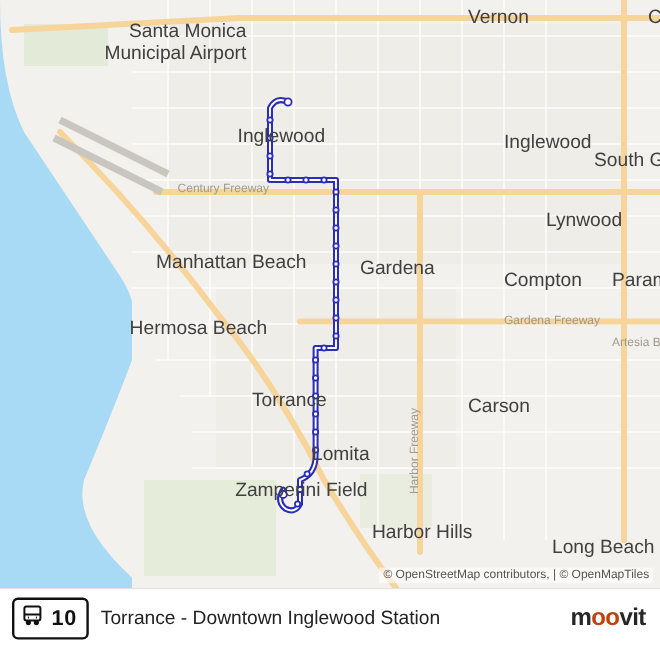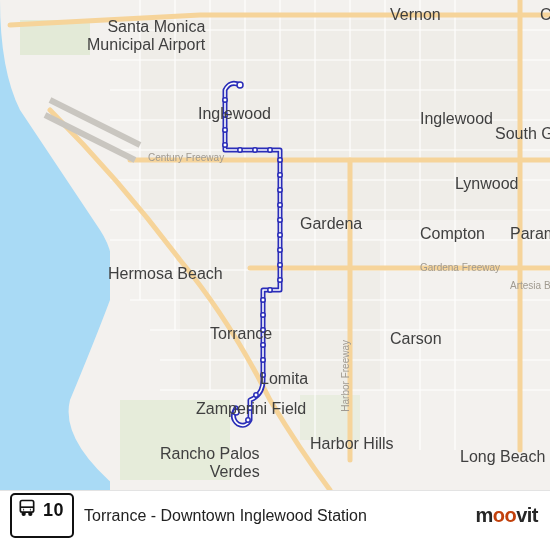--- a/index.html
+++ b/index.html
@@ -5,21 +5,21 @@
   * { box-sizing: border-box; margin: 0; padding: 0; }
   html, body { width: 550px; height: 540px; font-family: -apple-system, BlinkMacSystemFont, "Segoe UI", Arial, sans-serif; }
   .frame { width: 550px; height: 540px; position: relative; background: #fff; }
   .map { position: absolute; left: 0; top: 0; width: 550px; height: 490px; overflow: hidden; background: #f3f1ee; }
   .map svg { position: absolute; left: 0; top: 0; }
   .city-label { position: absolute; font-size: 16px; color: #404040; text-align: right; line-height: 1.15; white-space: nowrap; pointer-events: none; }
   .road-label { position: absolute; font-size: 10px; color: #a09a90; white-space: nowrap; pointer-events: none; }
   .road-label.vert { writing-mode: vertical-rl; transform: rotate(180deg); }
   .attribution { position: absolute; right: 6px; bottom: 4px; font-size: 10px; color: #555; background: rgba(255,255,255,0.6); padding: 1px 3px; }
   .footer { position: absolute; left: 0; bottom: 0; width: 550px; height: 50px; background: #fff; border-top: 1px solid #e3e3e3; display: flex; align-items: center; padding: 0 12px 0 10px; gap: 10px; }
-  .route-badge { display: flex; align-items: center; gap: 6px; border: 2px solid #111; border-radius: 5px; padding: 3px 8px 14px 5px; }
+  .route-badge { display: flex; align-items: center; gap: 6px; border: 2px solid #111; border-radius: 5px; padding: 3px 8px 3px 5px; }
   .route-badge .num { font-weight: 700; font-size: 18px; color: #111; letter-spacing: 0.5px; }
   .route-name { font-size: 16px; color: #222; flex: 1; white-space: nowrap; overflow: hidden; text-overflow: ellipsis; }
   .brand { font-size: 20px; font-weight: 700; color: #272727; letter-spacing: -0.5px; display: flex; align-items: center; }
   .brand .oo { color: #c2410c; }
 </style>
 </head>
 <body>
 
 <div class="frame">
 
@@ -150,35 +150,36 @@
     </svg>
 
     <div class="city-label" style="left:87px; top:18px;">Santa Monica<br>Municipal Airport</div>
     <div class="city-label" style="left:390px; top:6px;">Vernon</div>
     <div class="city-label" style="left:540px; top:6px;">Comm</div>
     <div class="city-label" style="left:198px; top:105px;">Inglewood</div>
     <div class="city-label" style="left:420px; top:110px;">Inglewood</div>
     <div class="city-label" style="left:495px; top:125px;">South Gate</div>
     <div class="road-label" style="left:148px; top:152px;">Century Freeway</div>
     <div class="city-label" style="left:455px; top:175px;">Lynwood</div>
+    <div class="city-label" style="left:130px; top:210px;">Manhattan Beach</div>
     <div class="city-label" style="left:300px; top:215px;">Gardena</div>
     <div class="city-label" style="left:420px; top:225px;">Compton</div>
     <div class="city-label" style="left:510px; top:225px;">Paramou</div>
     <div class="city-label" style="left:108px; top:265px;">Hermosa Beach</div>
     <div class="road-label" style="left:420px; top:262px;">Gardena Freeway</div>
     <div class="road-label" style="left:510px; top:280px;">Artesia Blvd</div>
     <div class="city-label" style="left:210px; top:325px;">Torrance</div>
     <div class="city-label" style="left:390px; top:330px;">Carson</div>
     <div class="city-label" style="left:260px; top:370px;">Lomita</div>
     <div class="city-label" style="left:196px; top:400px;">Zamperini Field</div>
     <div class="road-label vert" style="left:340px; top:340px;">Harbor Freeway</div>
-    <div class="city-label" style="left:160px; top:445px;">Rancho Palos<br>Verdes</div>
     <div class="city-label" style="left:310px; top:435px;">Harbor Hills</div>
     <div class="city-label" style="left:460px; top:448px;">Long Beach</div>
 
+    <div class="attribution">© OpenStreetMap contributors, | © OpenMapTiles</div>
   </div>
 
   <div class="footer">
     <div class="route-badge">
       <span>
         <svg width="20" height="20" viewBox="0 0 24 24" fill="none" stroke="#111" stroke-width="2">
           <rect x="4" y="3" width="16" height="14" rx="2"></rect>
           <line x1="4" y1="11" x2="20" y2="11"></line>
           <circle cx="8" cy="19" r="1.6" fill="#111"></circle>
           <circle cx="16" cy="19" r="1.6" fill="#111"></circle>

